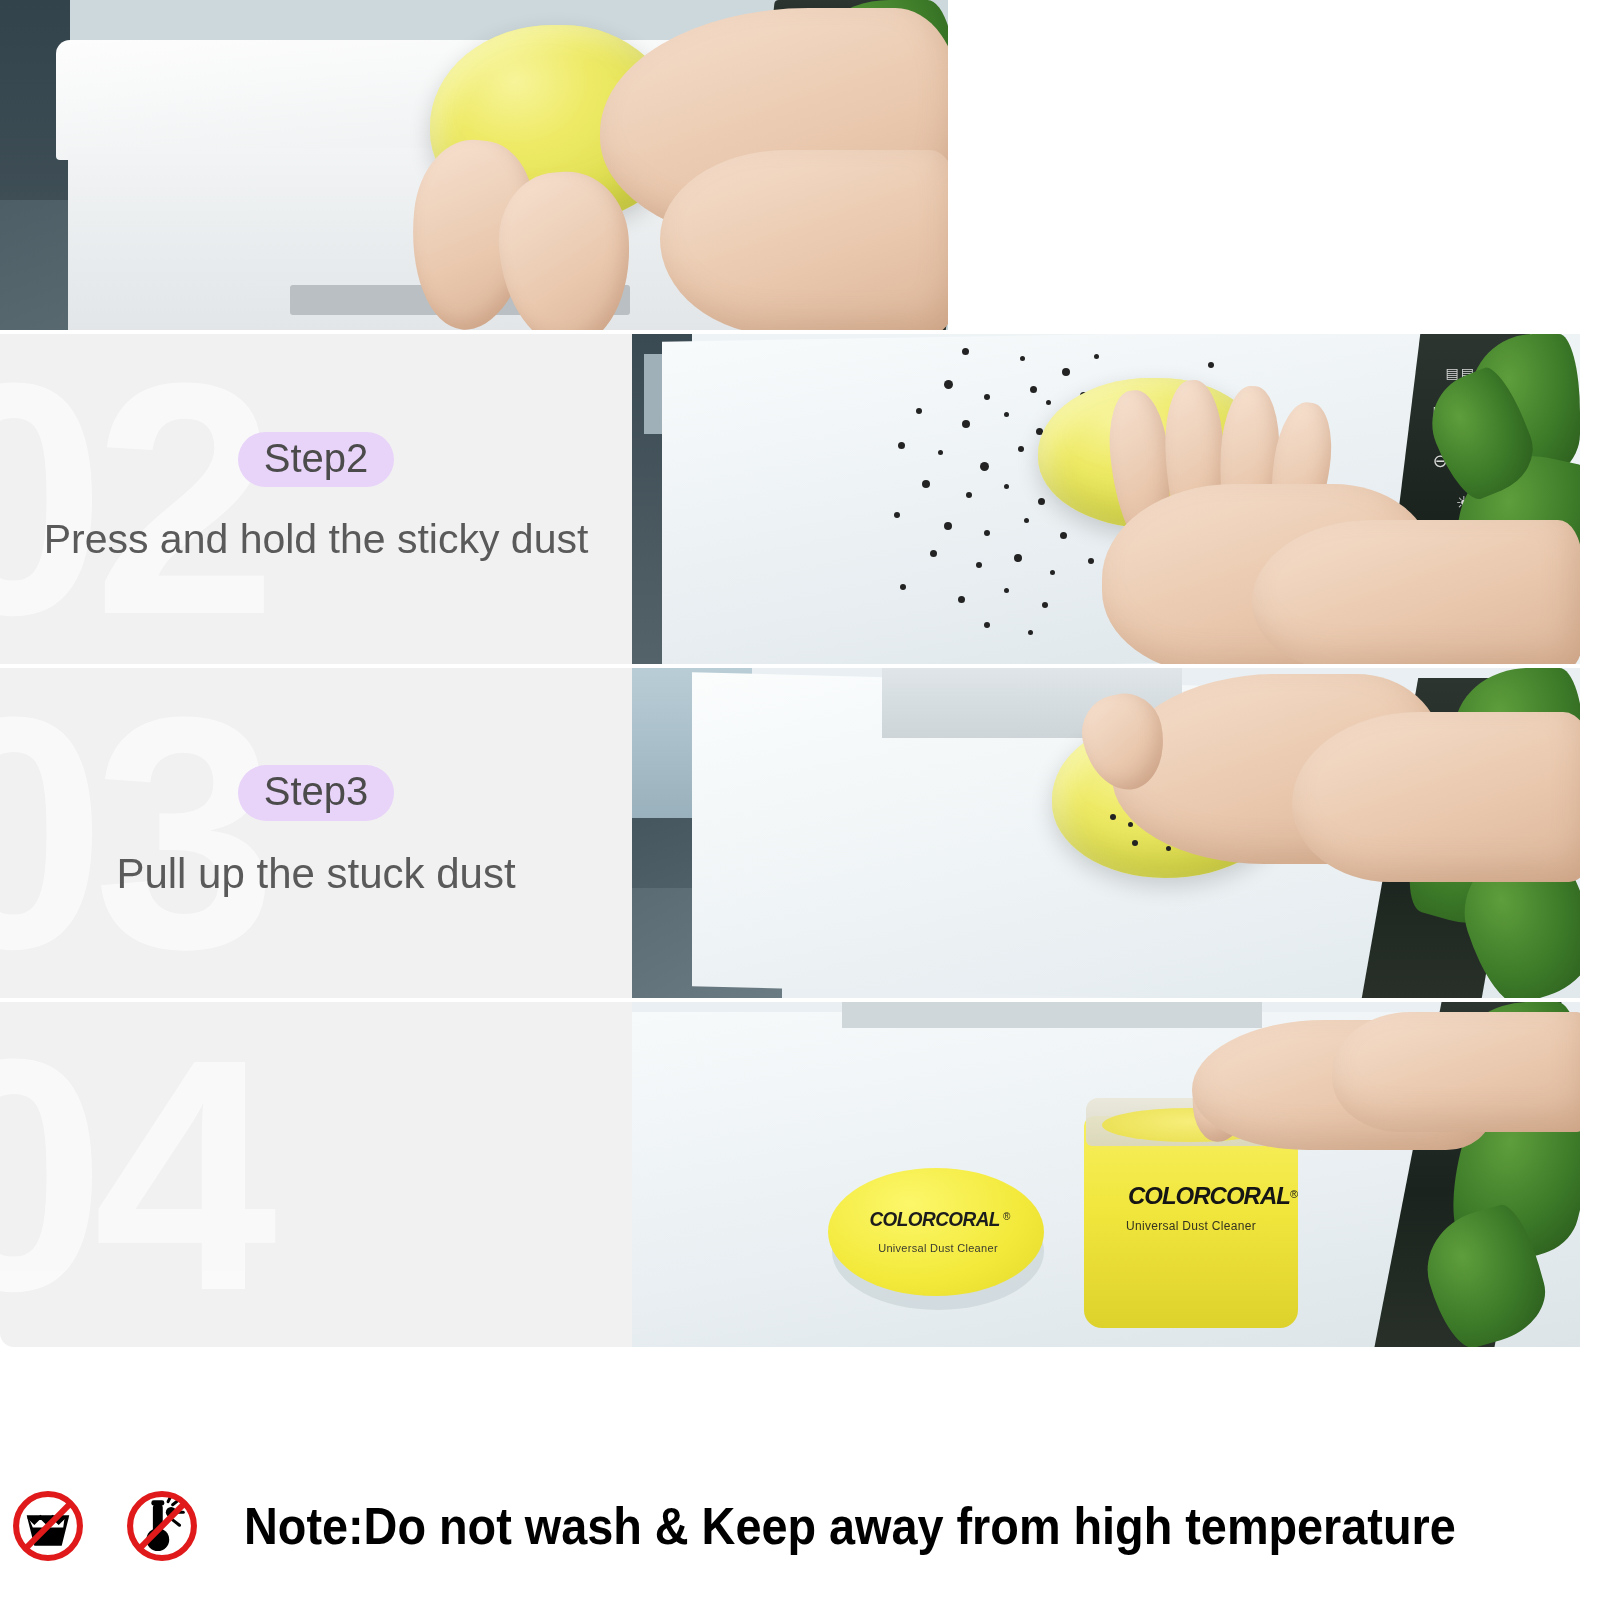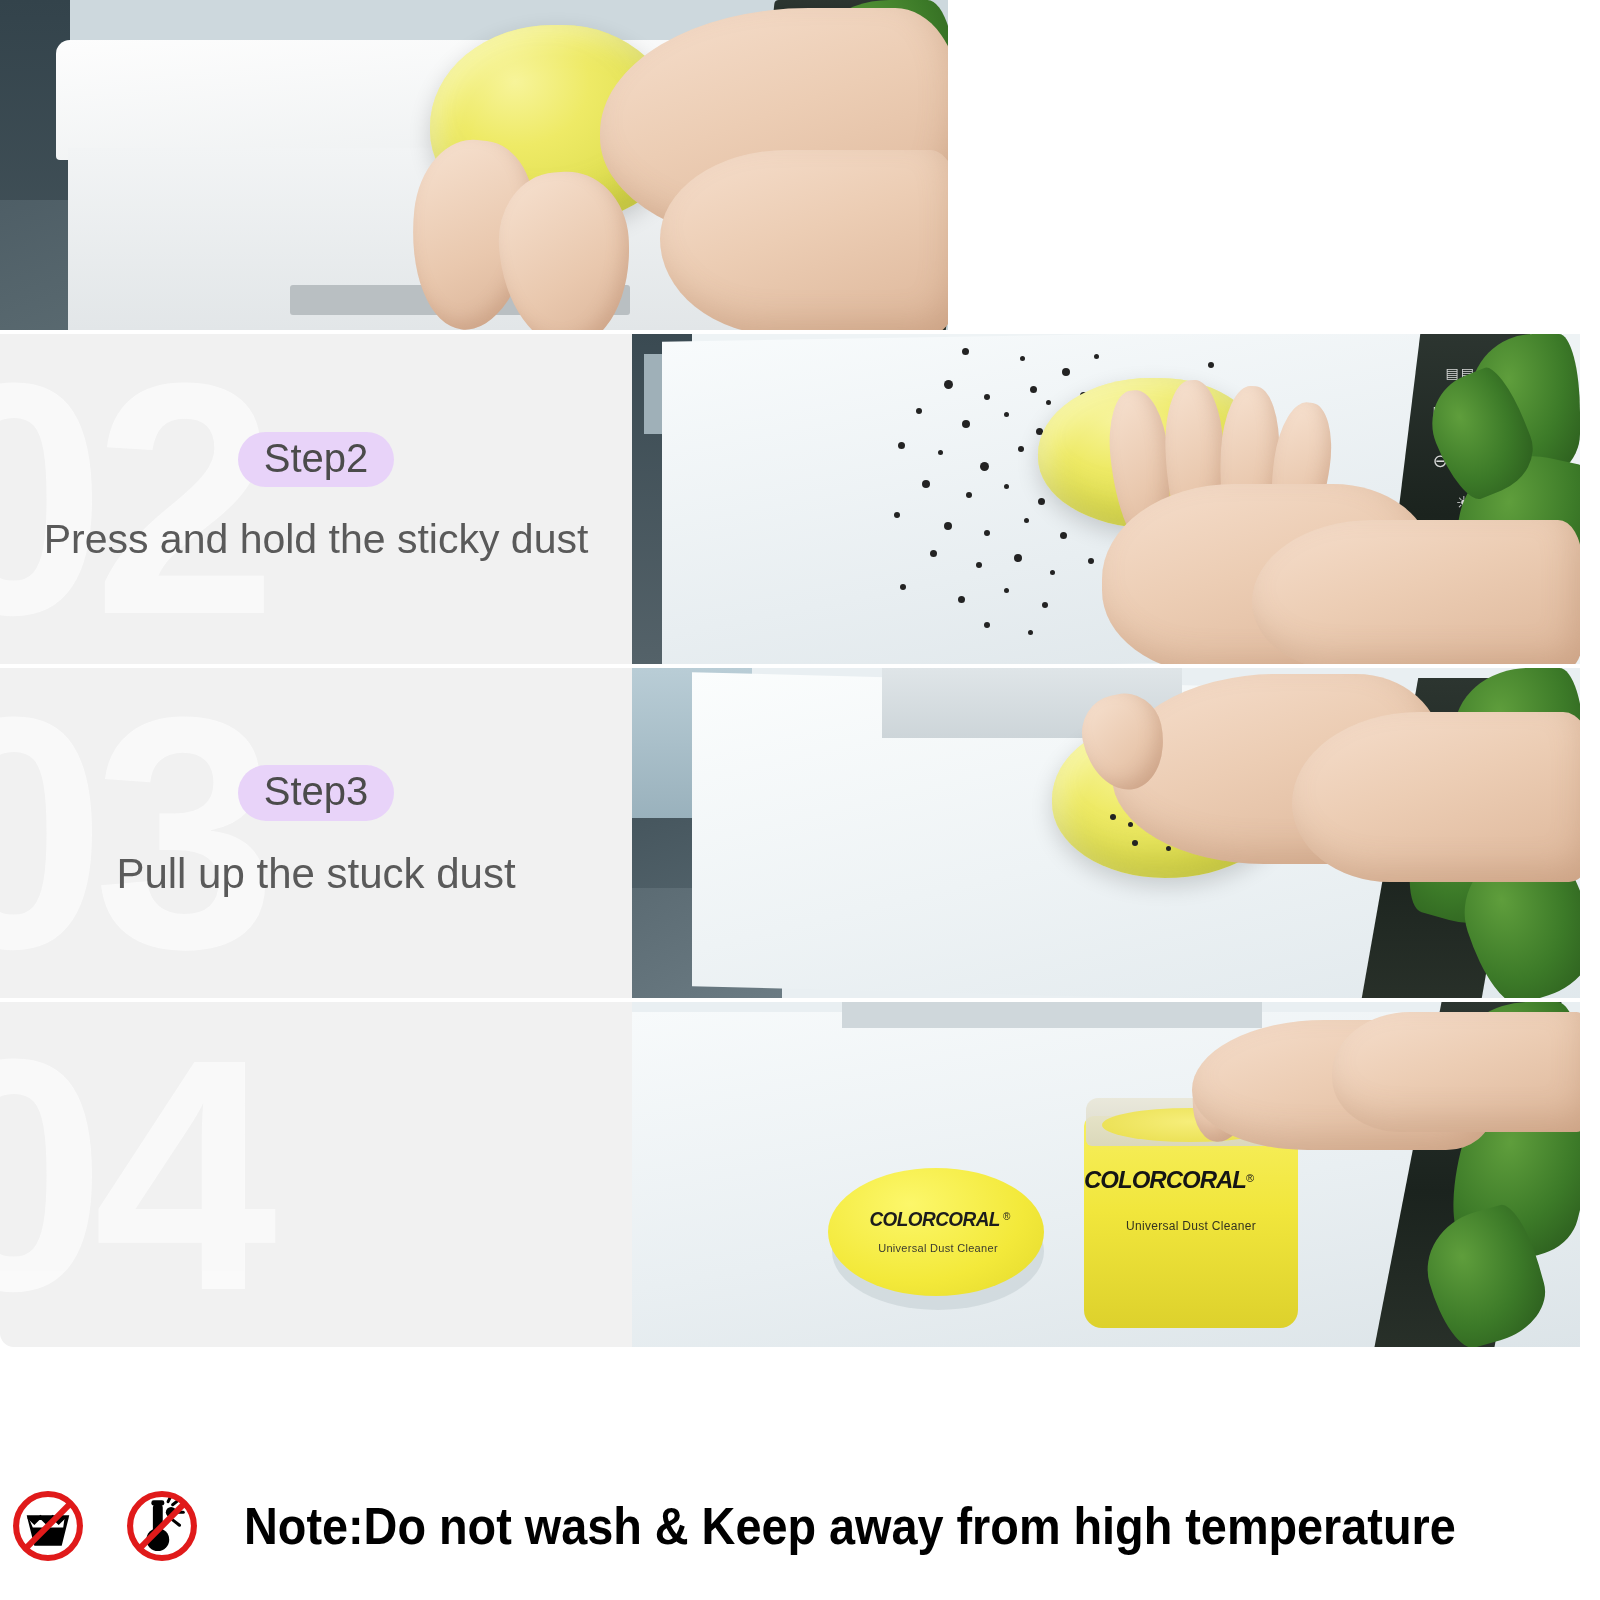--- a/index.html
+++ b/index.html
@@ -362,21 +362,21 @@
             </div>
             <div style="position:absolute;left:0;top:76px;width:100%;text-align:center;">
               <span style="font-size:11px;color:#3a3a30;letter-spacing:.3px;">Universal Dust Cleaner</span>
             </div>
           </div>
 
           <div style="position:absolute;left:452px;top:96px;width:214px;height:230px;">
             <div style="position:absolute;left:0;top:18px;width:214px;height:212px;background:linear-gradient(180deg,#f7ef5f 0%,#f1e63c 45%,#ddd12c 100%);border-radius:10px 10px 18px 18px;"></div>
             <div style="position:absolute;left:2px;top:0px;width:210px;height:48px;background:linear-gradient(180deg,#e9e7d8,#d8d6c6);border-radius:12px 12px 6px 6px;opacity:.9;"></div>
             <div style="position:absolute;left:18px;top:10px;width:176px;height:34px;background:radial-gradient(ellipse at 50% 40%, #f6ee7a, #e8dd4a);border-radius:50%;"></div>
-            <div style="position:absolute;left:0;top:68px;width:100%;text-align:left;">
+            <div style="position:absolute;left:0;top:84px;width:100%;text-align:right;">
               <span style="font-size:24px;font-weight:bold;color:#151515;letter-spacing:-1px;font-style:italic;display:inline-block;">COLORCORAL</span><span style="font-size:11px;color:#151515;vertical-align:super;">®</span>
             </div>
             <div style="position:absolute;left:0;top:118px;width:100%;text-align:center;">
               <span style="font-size:12px;color:#33331f;letter-spacing:.3px;">Universal Dust Cleaner</span>
             </div>
           </div>
 
           <div class="finger" style="left:560px;top:60px;width:58px;height:80px;transform:rotate(8deg);"></div>
           <div class="finger" style="left:600px;top:48px;width:56px;height:86px;transform:rotate(4deg);"></div>
           <div class="hand" style="left:560px;top:18px;width:300px;height:130px;border-radius:46% 20% 16% 40% / 56% 36% 30% 48%;"></div>

